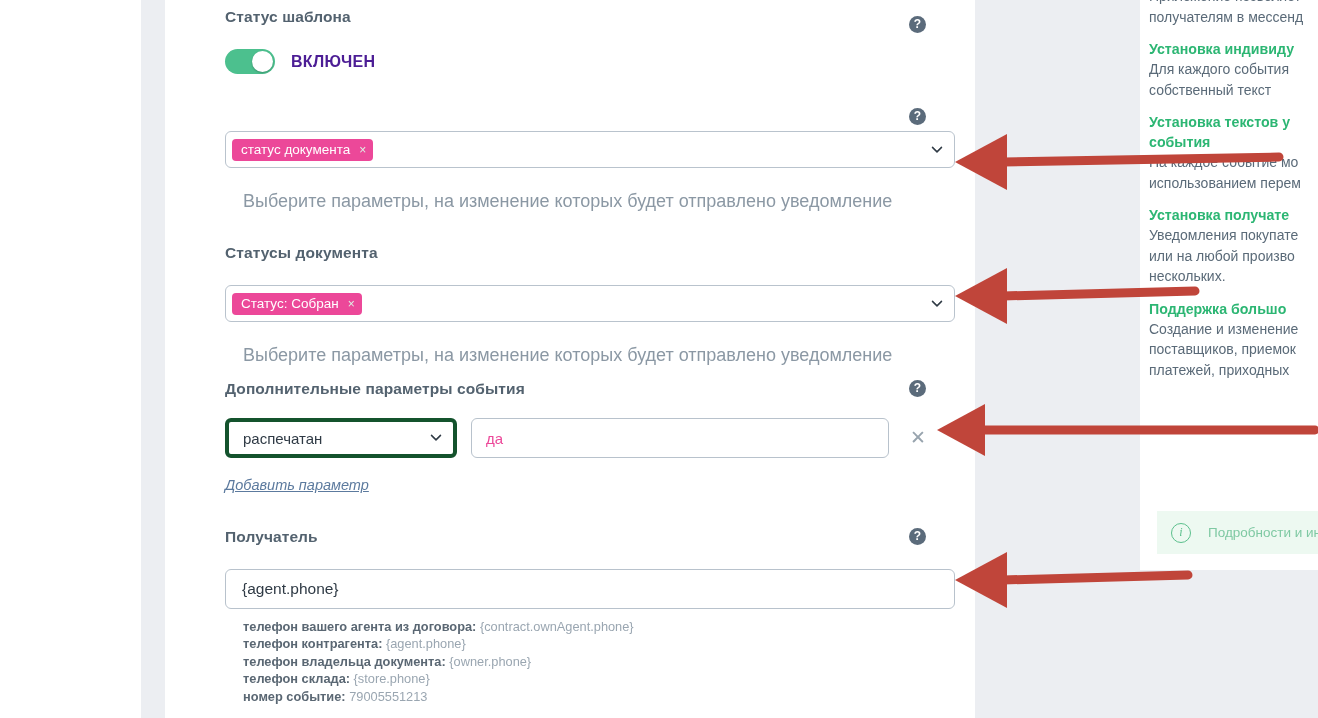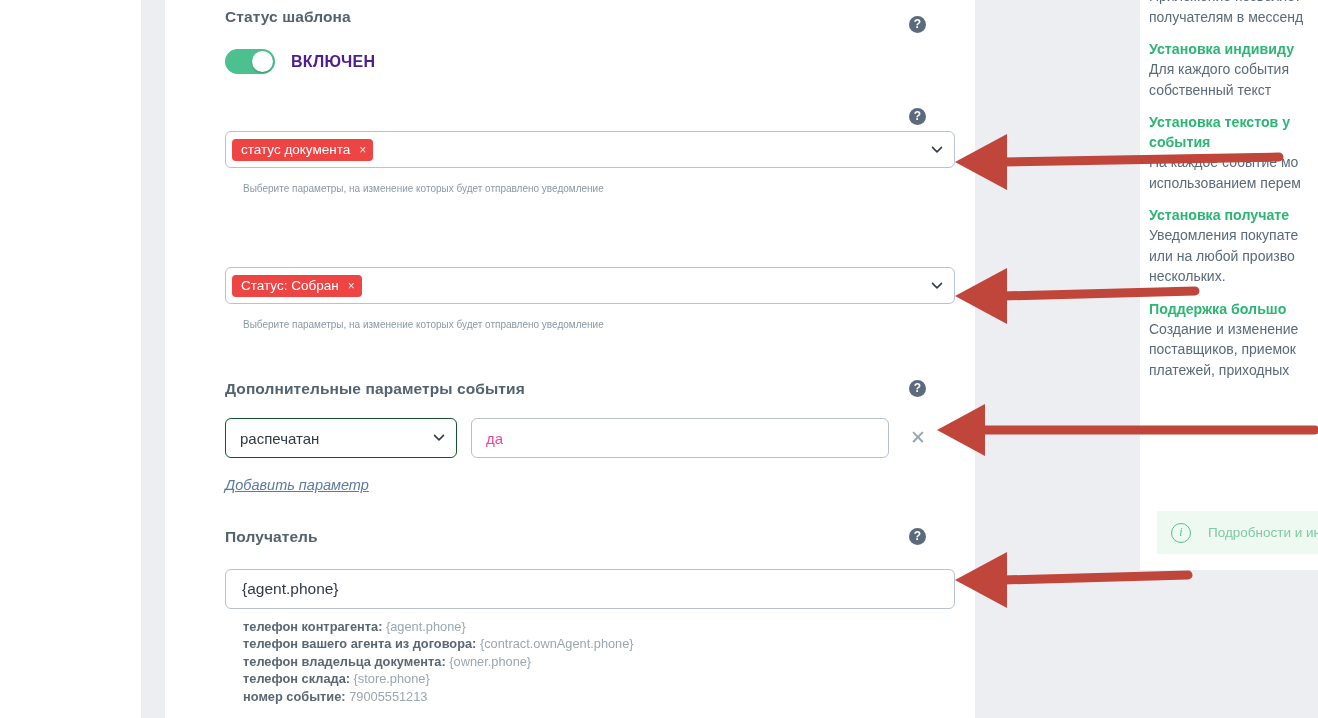--- a/index.html
+++ b/index.html
@@ -116,21 +116,21 @@
     display: flex;
     align-items: center;
     padding: 0 6px;
     position: relative;
     cursor: pointer;
   }
   .chip {
     display: inline-flex;
     align-items: center;
     height: 22px;
-    background: #ef4444;
+    background: #ec4899;
     color: #ffffff;
     border-radius: 4px;
     padding: 0 7px 0 9px;
     font-size: 13.5px;
     white-space: nowrap;
     text-align: center;
   }
   .chip-x {
     margin-left: 9px;
     font-size: 12px;
@@ -141,38 +141,38 @@
   .chevron {
     position: absolute;
     right: 12px;
     top: 50%;
     transform: translateY(-60%);
     width: 11px; height: 11px;
   }
   .chevron svg { display: block; }
 
   .hint {
-    margin-top: 15px;
+    margin-top: 23px;
     margin-left: 18px;
-    font-size: 10px;
+    font-size: 18px;
     color: #8b98a4;
   }
 
   
   .param-row {
     position: absolute;
     left: 0; top: 38px;
     display: flex;
     align-items: center;
     width: 730px;
   }
   .param-select {
     box-sizing: border-box;
     width: 232px; height: 40px;
-    border: 1px solid #14532d;
+    border: 4px solid #14532d;
     border-radius: 6px;
     background: #ffffff;
     display: flex;
     align-items: center;
     padding: 0 14px;
     position: relative;
     font-size: 15px;
     color: #2f3a45;
     cursor: pointer;
   }
@@ -349,20 +349,21 @@
           <span class="chevron">
             <svg viewBox="0 0 12 12" width="12" height="12">
               <path d="M1.5 4 L6 8.5 L10.5 4" fill="none" stroke="#2f3a45" stroke-width="1.5" stroke-linecap="round" stroke-linejoin="round"></path>
             </svg>
           </span>
         </div>
         <div class="hint">Выберите параметры, на изменение которых будет отправлено уведомление</div>
       </div>
 
       <div class="field-block" style="position:absolute; left:0; top:244px; width:730px;">
+        <div class="field-label">Статусы документа</div>
         <div class="multiselect" style="margin-top:23px; width:730px;">
           <div class="chip">
             <span>Статус: Собран</span>
             <span class="chip-x">×</span>
           </div>
           <span class="chevron">
             <svg viewBox="0 0 12 12" width="12" height="12">
               <path d="M1.5 4 L6 8.5 L10.5 4" fill="none" stroke="#2f3a45" stroke-width="1.5" stroke-linecap="round" stroke-linejoin="round"></path>
             </svg>
           </span>
@@ -393,26 +394,26 @@
       </div>
 
       <div class="field-block" style="position:absolute; left:0; top:528px; width:730px;">
         <div class="field-label">Получатель</div>
         <div class="help-icon" style="top:0px;">?</div>
         <div class="recipient-input" style="margin-top:23px;">
           <span>{agent.phone}</span>
         </div>
         <div class="var-list">
           <div class="var-line">
+            <span class="var-key">телефон вашего агента из договора:</span>
+            <span>{contract.ownAgent.phone}</span>
+          </div>
+          <div class="var-line">
             <span class="var-key">телефон контрагента:</span>
             <span>{agent.phone}</span>
-          </div>
-          <div class="var-line">
-            <span class="var-key">телефон вашего агента из договора:</span>
-            <span>{contract.ownAgent.phone}</span>
           </div>
           <div class="var-line">
             <span class="var-key">телефон владельца документа:</span>
             <span>{owner.phone}</span>
           </div>
           <div class="var-line">
             <span class="var-key">телефон склада:</span>
             <span>{store.phone}</span>
           </div>
           <div class="var-line">

